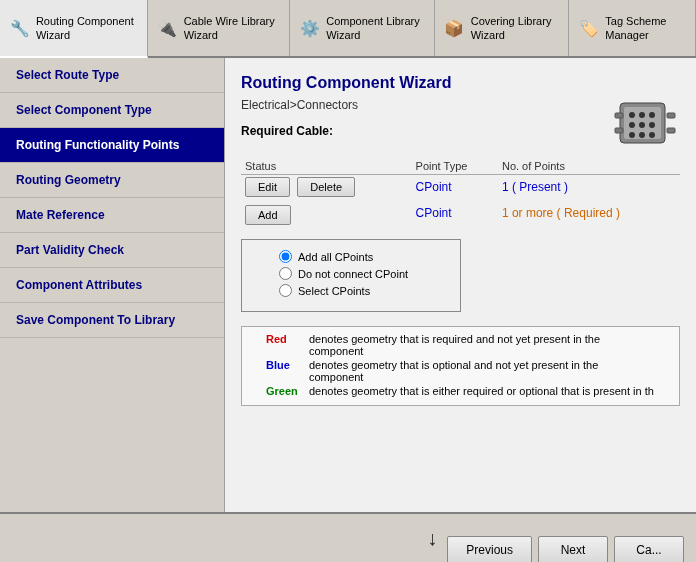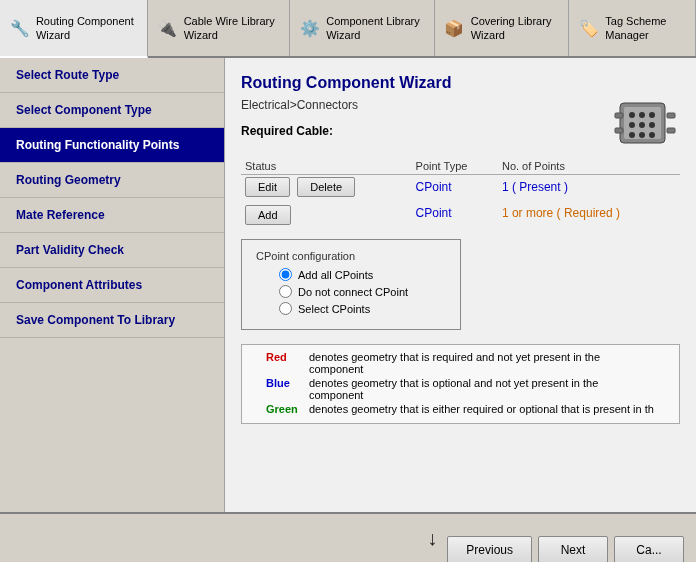--- a/index.html
+++ b/index.html
@@ -283,21 +283,20 @@
   <td>
     <button class="btn btn-add">Add</button>
   </td>
   <td class="text-blue">CPoint</td>
   <td class="text-orange">1 or more ( Required )</td>
 </tr>
         </tbody>
     </table>
 
     <div class="cpoint-box">
-      <div class="cpoint-box-title">CPoint configuration</div>
       <div id="cpoint-radios">
           <div class="radio-row">
     <input type="radio" name="cpoint" checked="" style="">
     <span>Add all CPoints</span>
   </div>
           <div class="radio-row">
     <input type="radio" name="cpoint" style="">
     <span>Do not connect CPoint</span>
   </div>
           <div class="radio-row">

